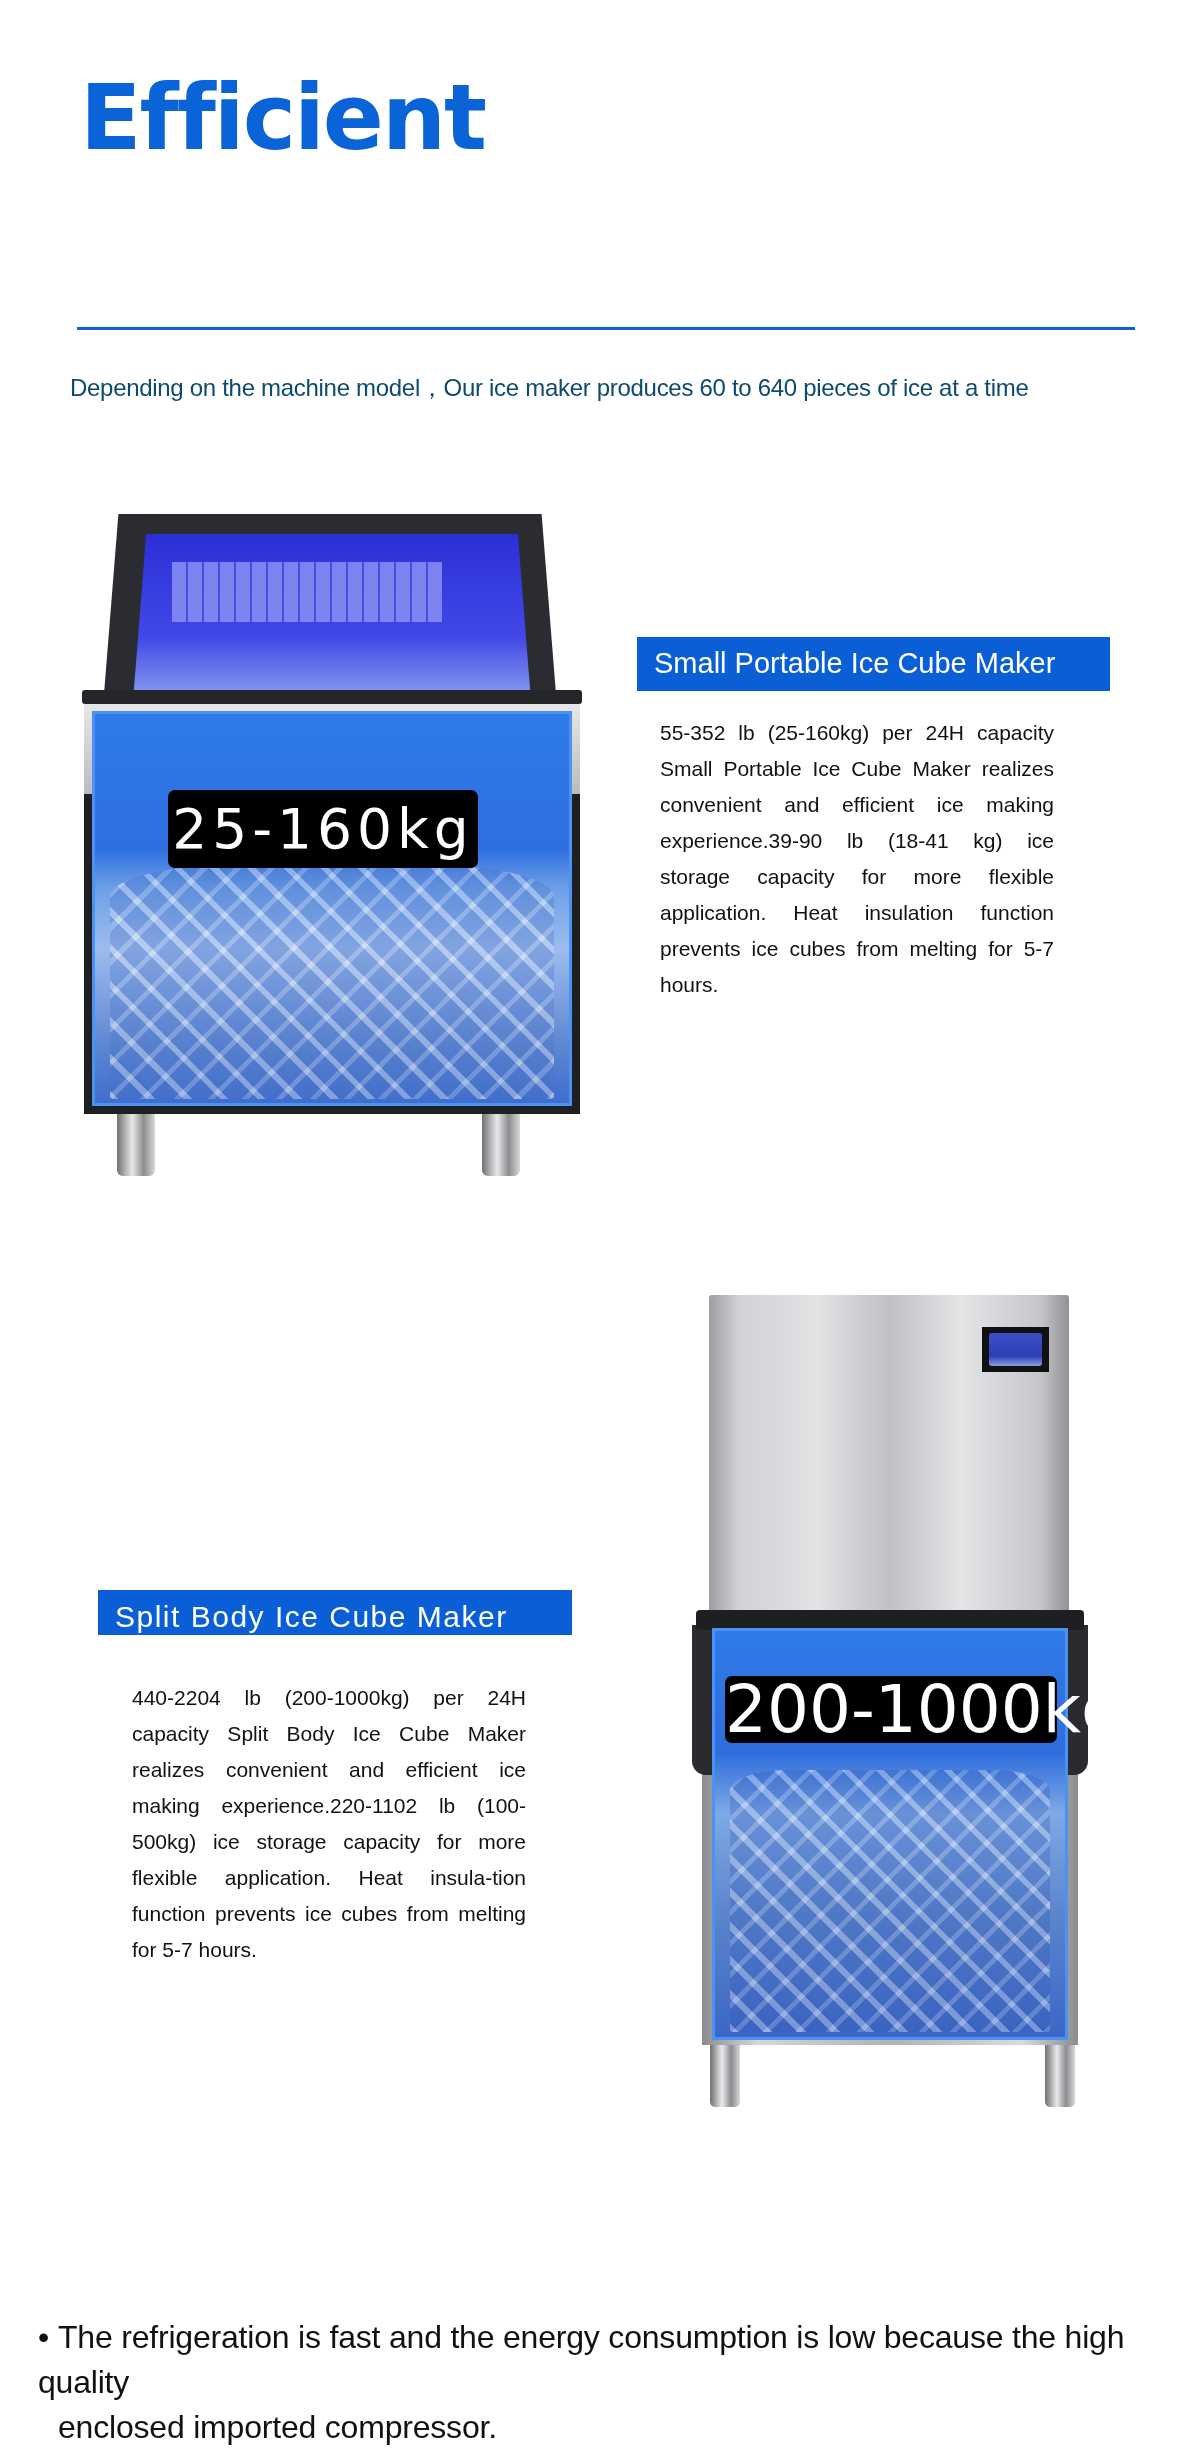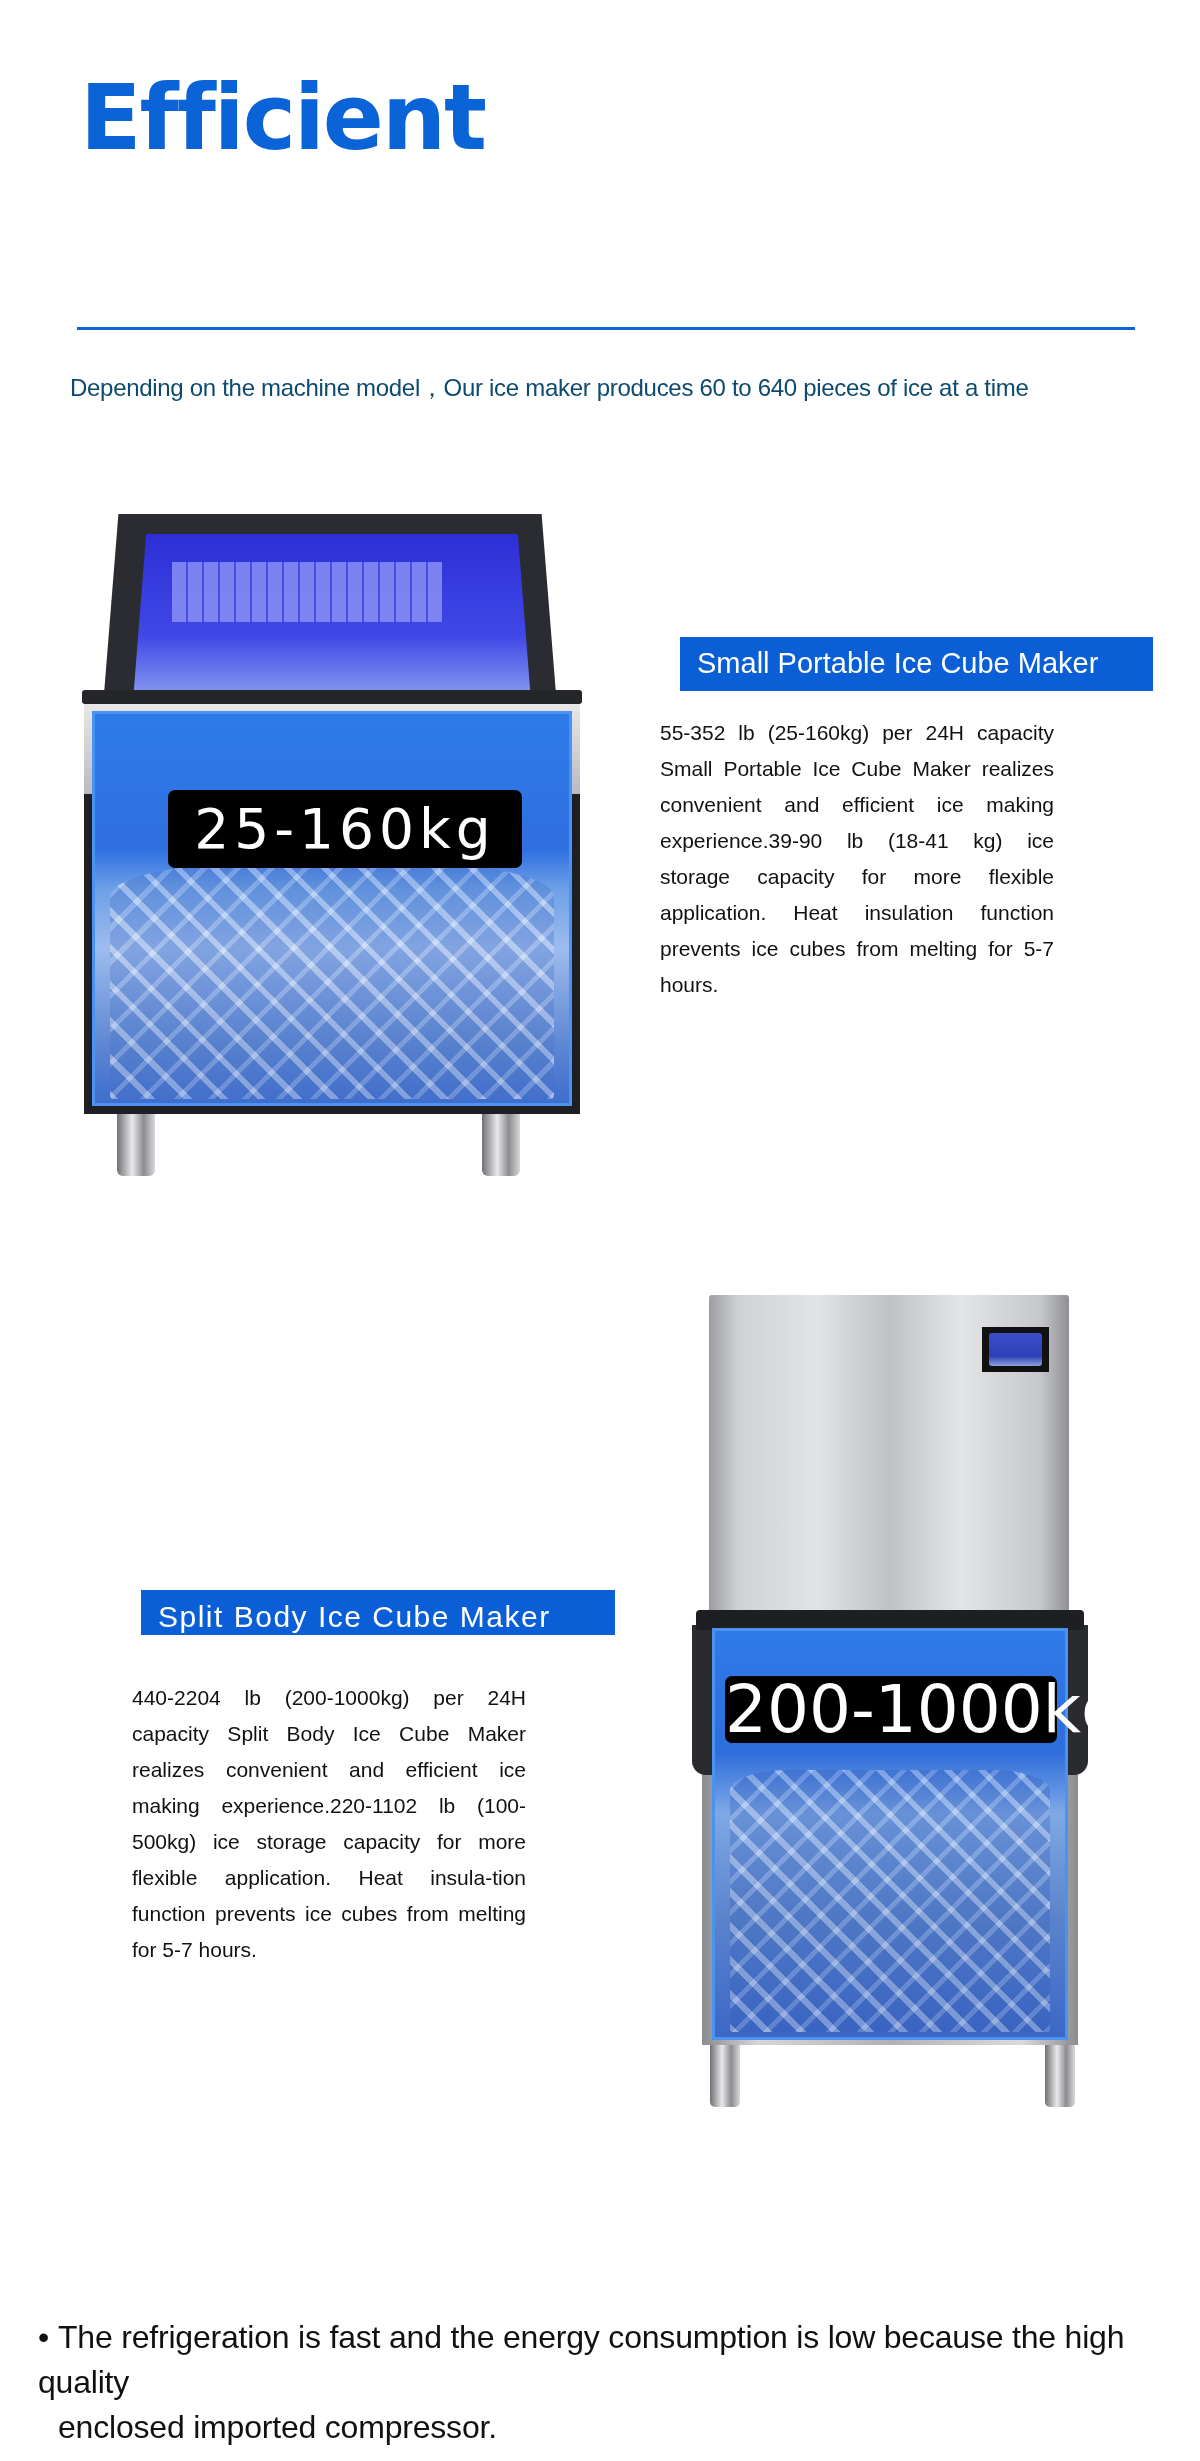--- a/index.html
+++ b/index.html
@@ -4,21 +4,21 @@
 <style>
   * { margin:0; padding:0; box-sizing:border-box; }
   html, body { width:1200px; height:2461px; background:#ffffff; overflow:hidden; }
   body { position:relative; font-family:"Liberation Sans", "DejaVu Sans", sans-serif; color:#111; }
   .abs { position:absolute; }
 
   .title { left:80px; top:64px; font-family:"DejaVu Sans", sans-serif; font-weight:bold; font-size:90px; line-height:108px; color:#0b63d8; letter-spacing:-2px; }
   .rule { left:77px; top:327px; width:1058px; height:3px; background:#0b63d8; }
   .subtitle { left:70px; top:372px; font-size:24px; line-height:32px; color:#0c4a6e; letter-spacing:-0.3px; }
 
-  .banner { background:#0a5fd6; color:#fff; font-size:30px; line-height:53px; white-space:nowrap; padding:0 18px;margin-left:43px; }
+  .banner { background:#0a5fd6; color:#fff; font-size:30px; line-height:53px; white-space:nowrap; padding:0 18px; }
   .banner1 { left:637px; top:637px; width:473px; height:54px; font-size:29px; padding-left:17px; }
   .banner2 { left:98px; top:1590px; width:474px; height:45px; font-size:30px; letter-spacing:1.5px; padding-left:17px; }
 
   .desc { font-size:21px; line-height:36px; text-align:justify; color:#111; }
   .desc1 { left:660px; top:715px; width:394px; }
   .desc2 { left:132px; top:1680px; width:394px; }
 
   .bullet { left:38px; top:2315px; width:1150px; font-size:32px; line-height:45px; color:#111; letter-spacing:-0.2px; }
   .bullet .dot { display:inline-block; width:20px; }
   .bullet .l2 { padding-left:20px; display:block; }
@@ -29,21 +29,21 @@
   .m1 .lid-win { position:absolute; left:48px; top:20px; width:404px; height:205px; background:linear-gradient(180deg,#2c2fd6 0%,#4148e6 50%,#8a9cf0 80%,#c9d3f5 100%); clip-path:polygon(4% 0,96% 0,100% 100%,0 100%); }
   .m1 .tray { position:absolute; left:90px; top:48px; width:270px; height:60px; background:repeating-linear-gradient(90deg,#8a8ff5 0 14px,#4a52e0 14px 16px),#6a72ee; opacity:.85; }
   .m1 .lid-lip { position:absolute; left:0; top:176px; width:500px; height:14px; background:#24262a; border-radius:3px; }
   .m1 .body { position:absolute; left:2px; top:190px; width:496px; height:410px; background:#1d1f22; }
   .m1 .steel { position:absolute; left:2px; top:190px; width:496px; height:90px; background:linear-gradient(180deg,#e8e8ea,#b9bbc0); }
   .m1 .panel { position:absolute; left:10px; top:197px; width:480px; height:395px; background:linear-gradient(180deg,#2e7be8 0%,#2f6fe0 35%,#6ea0e8 45%,#9dbcee 60%,#5d86d2 85%,#3d6ccd 100%); box-shadow:inset 0 0 0 3px #4b93f3; }
   .m1 .ice { position:absolute; left:28px; top:350px; width:444px; height:235px; background:repeating-linear-gradient(45deg,rgba(255,255,255,.35) 0 6px,rgba(80,120,200,.2) 6px 26px),repeating-linear-gradient(-45deg,rgba(255,255,255,.25) 0 5px,rgba(60,100,190,.15) 5px 24px); border-radius:30% 30% 4px 4px / 14% 14% 4px 4px; }
   .m1 .leg { position:absolute; top:600px; width:38px; height:62px; background:linear-gradient(90deg,#6f7074,#e9e9ea 40%,#8b8c90 70%,#d8d8da); border-radius:0 0 6px 6px; }
   .m1 .leg.l { left:35px; } .m1 .leg.r { left:400px; }
   .label { position:absolute; background:#000; color:#fff; border-radius:7px; text-align:center; white-space:nowrap; font-family:"DejaVu Sans", sans-serif; }
-  .m1 .label { left:86px; top:276px; width:354px; height:78px; font-size:55px; line-height:78px; letter-spacing:5px; }
+  .m1 .label { left:86px; top:276px; width:310px; height:78px; font-size:55px; line-height:78px; letter-spacing:5px; }
 
   
   .m2 { left:690px; top:1290px; width:400px; height:820px; }
   .m2 .head { position:absolute; left:19px; top:5px; width:360px; height:318px; background:linear-gradient(90deg,#9c9ea2 0%,#cfd1d4 8%,#e2e3e5 30%,#bfc1c4 50%,#e4e5e7 70%,#c5c7ca 92%,#8f9195 100%); border-radius:3px 3px 0 0; }
   .m2 .display { position:absolute; left:273px; top:32px; width:67px; height:45px; background:#111; padding:6px 7px; }
   .m2 .display-screen { width:100%; height:100%; background:linear-gradient(180deg,#3b4fc8,#2e3fb5 70%,#8aa0e0); border-radius:3px; }
   .m2 .lid { position:absolute; left:6px; top:320px; width:388px; height:20px; background:#1e1f22; border-radius:4px; }
   .m2 .cheek { position:absolute; top:335px; width:40px; height:150px; background:#2a2b2e; }
   .m2 .cheek.l { left:2px; border-radius:0 0 0 14px; } .m2 .cheek.r { left:358px; border-radius:0 0 14px 0; }
   .m2 .frame { position:absolute; left:12px; top:335px; width:376px; height:420px; background:linear-gradient(90deg,#8a8c90,#d5d6d8 15%,#b0b2b5 50%,#d9dadc 85%,#8a8c90); }

